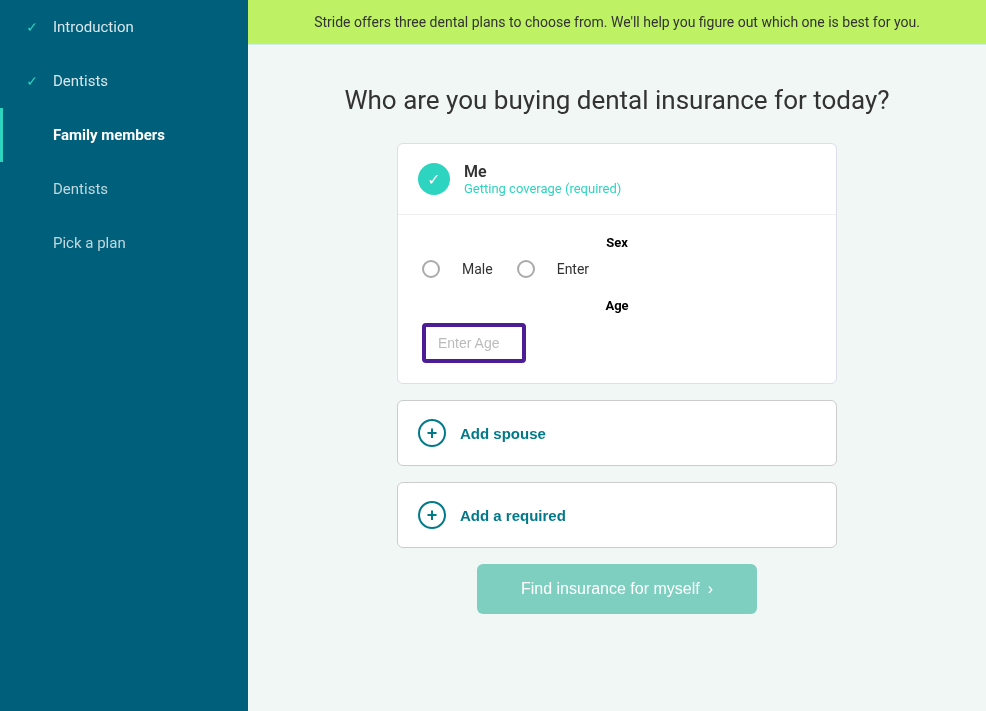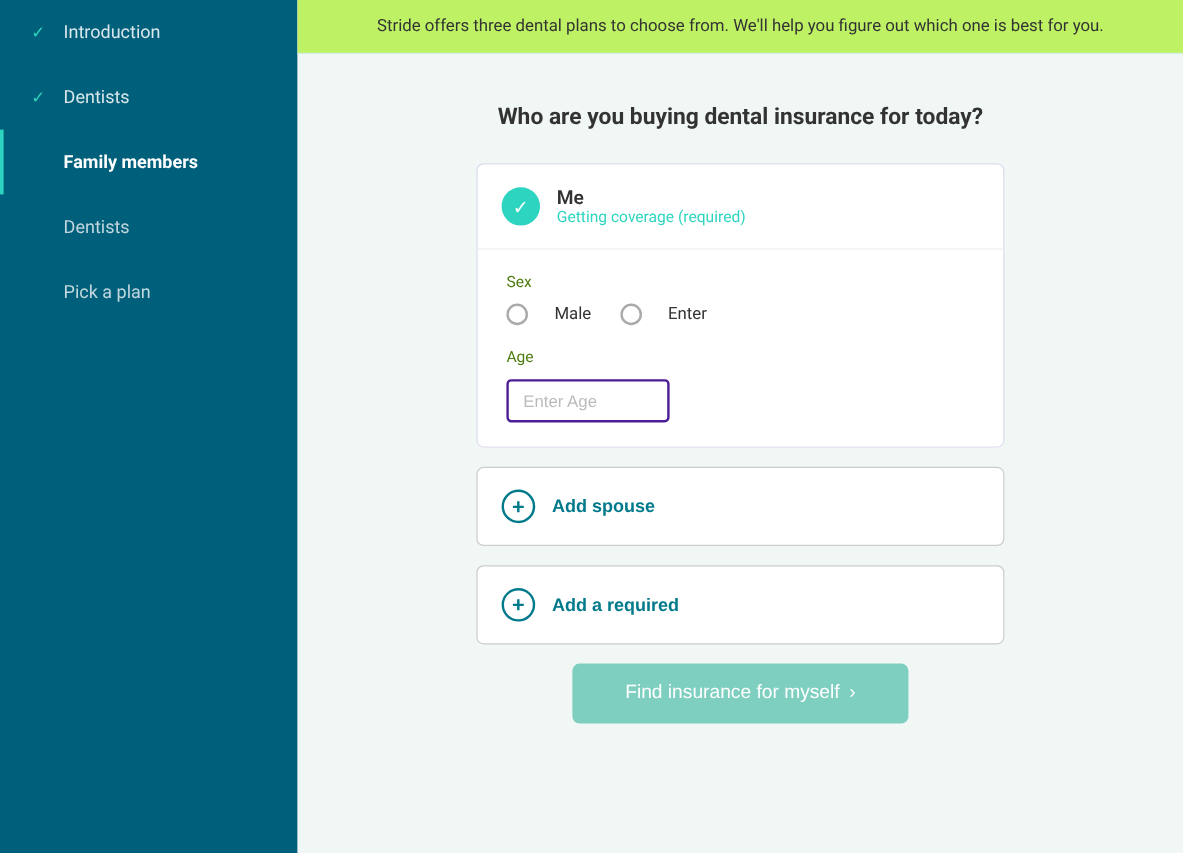--- a/index.html
+++ b/index.html
@@ -69,22 +69,22 @@
     .content {
       flex: 1;
       display: flex;
       flex-direction: column;
       align-items: center;
       padding: 40px 20px 20px;
       overflow-y: auto;
     }
 
     .page-title {
-      font-size: 19px;
-      font-weight: 700;
+      font-size: 26px;
+      font-weight: 400;
       color: #333;
       margin-bottom: 28px;
       text-align: center;
     }
 
     
     .me-card {
       background: white;
       border: 1px solid #dde;
       border-radius: 6px;
@@ -120,23 +120,24 @@
       color: #2dd4bf;
       font-weight: 400;
     }
 
     .me-card-body {
       padding: 20px 24px;
     }
 
     .field-label {
       font-size: 13px;
-      color: #4d7c0f;
+      color: #000000;
       margin-bottom: 10px;
-      font-weight: 400;
+      font-weight: 700;
+      text-align: center;
     }
 
     .radio-group {
       display: flex;
       gap: 24px;
       margin-bottom: 20px;
     }
     .radio-option {
       display: flex;
       align-items: center;
@@ -148,26 +149,26 @@
     .radio-circle {
       width: 18px;
       height: 18px;
       border-radius: 50%;
       border: 2px solid #aaa;
       background: white;
       flex-shrink: 0;
     }
 
     .age-input {
-      border: 2px solid #4c1d95;
+      border: 4px solid #4c1d95;
       border-radius: 4px;
       padding: 8px 12px;
       font-size: 14px;
       color: #aaa;
-      width: 136px;
+      width: 104px;
       outline: none;
     }
     .age-input::placeholder { color: #bbb; }
 
     
     .add-btn {
       width: 440px;
       background: white;
       border: 1px solid #ccc;
       border-radius: 6px;

